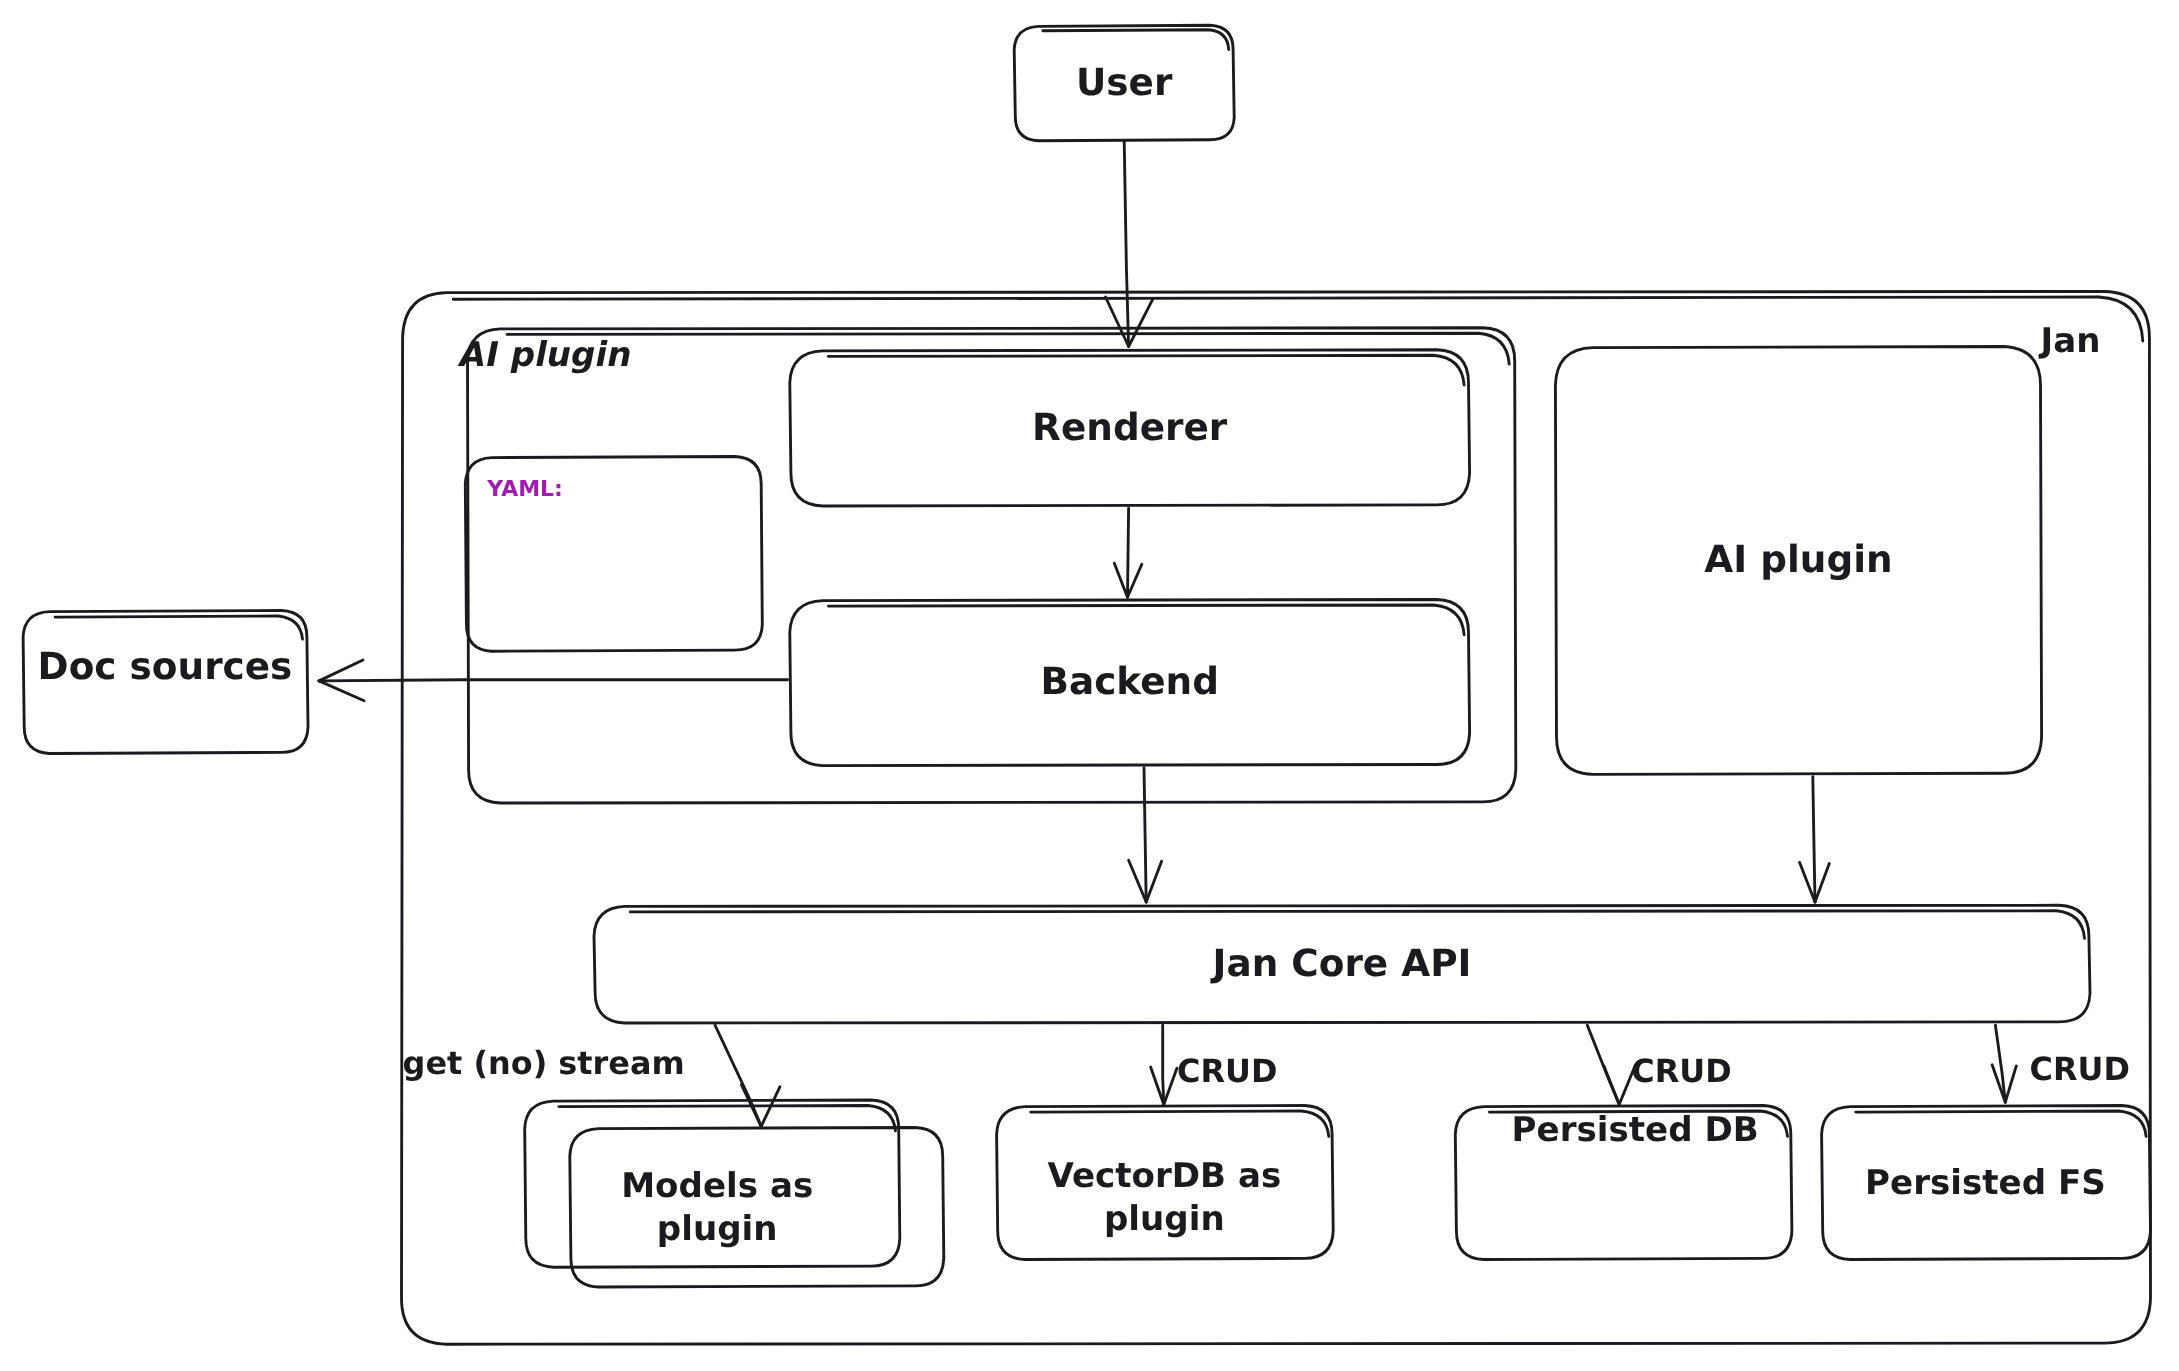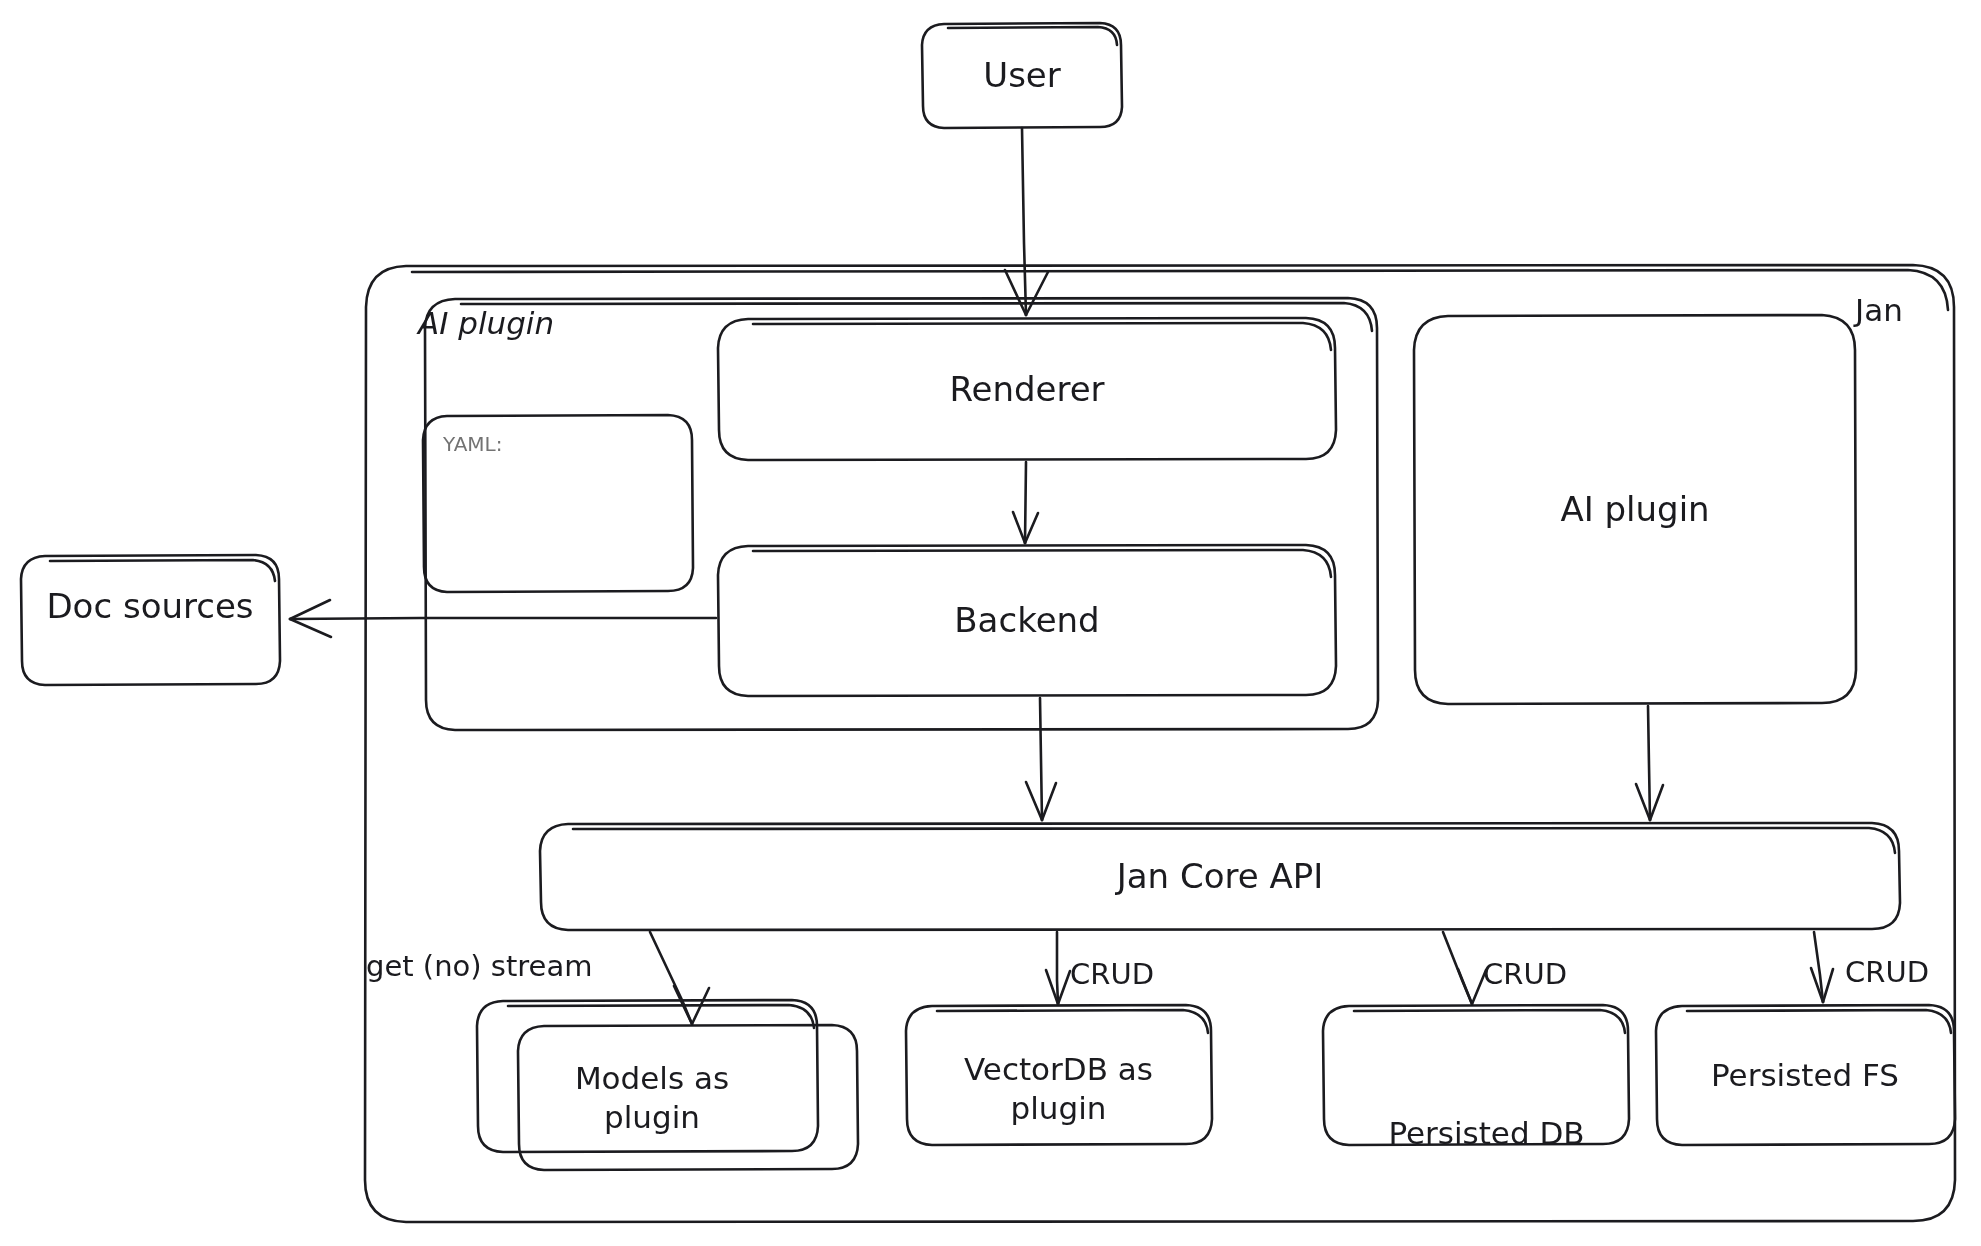--- a/index.html
+++ b/index.html
@@ -7,20 +7,21 @@
     padding: 0;
     background: #ffffff;
   }
   #canvas {
     position: relative;
     width: 1981px;
     height: 1246px;
     background: #ffffff;
     overflow: hidden;
     font-family: "DejaVu Sans", sans-serif;
+    font-weight: bold;
   }
   svg.layer {
     position: absolute;
     top: 0;
     left: 0;
     width: 1981px;
     height: 1246px;
   }
   .node-label {
     position: absolute;
@@ -43,21 +44,21 @@
     pointer-events: none;
   }
   .container-label {
     position: absolute;
     color: #1b1b1f;
     font-family: "DejaVu Sans", sans-serif;
     pointer-events: none;
   }
   .yaml-text {
     position: absolute;
-    color: #737373;
+    color: #a21caf;
     font-family: "DejaVu Sans", sans-serif;
     line-height: 1.42;
     white-space: pre-line;
     pointer-events: none;
   }
   .t-big   { font-size: 34px; }
   .t-mid   { font-size: 31px; }
   .t-cont  { font-size: 31px; }
   .t-small { font-size: 20px; }
   .t-edge  { font-size: 29px; }
@@ -211,21 +212,21 @@
   <div class="node-label t-big" style="left:20px; top:555px; width:260px; height:103px;">Doc sources</div>
 
   <div class="node-label t-big" style="left:540px; top:823px; width:1360px; height:107px;">Jan Core API</div>
 
   <div class="node-label t-mid" style="left:518px; top:1025px; width:268px; height:145px;text-align:center;">Models as
 plugin</div>
 
   <div class="node-label t-mid" style="left:905px; top:1005px; width:307px; height:168px;">VectorDB as
 plugin</div>
 
-  <div class="node-label t-mid" style="left:1322px; top:1063px; width:307px; height:140px;padding-left:11px;">Persisted DB</div>
+  <div class="node-label t-mid" style="left:1322px; top:957px; width:307px; height:140px;padding-left:11px;">Persisted DB</div>
 
   <div class="node-label t-mid" style="left:1655px; top:1005px; width:300px; height:140px;">Persisted FS</div>
 
 
   <div class="edge-label t-edge" style="left:366px; top:947px;">get (no) stream</div>
 
   <div class="edge-label t-edge" style="left:1070px; top:955px;">CRUD</div>
 
   <div class="edge-label t-edge" style="left:1483px; top:955px;">CRUD</div>
 

